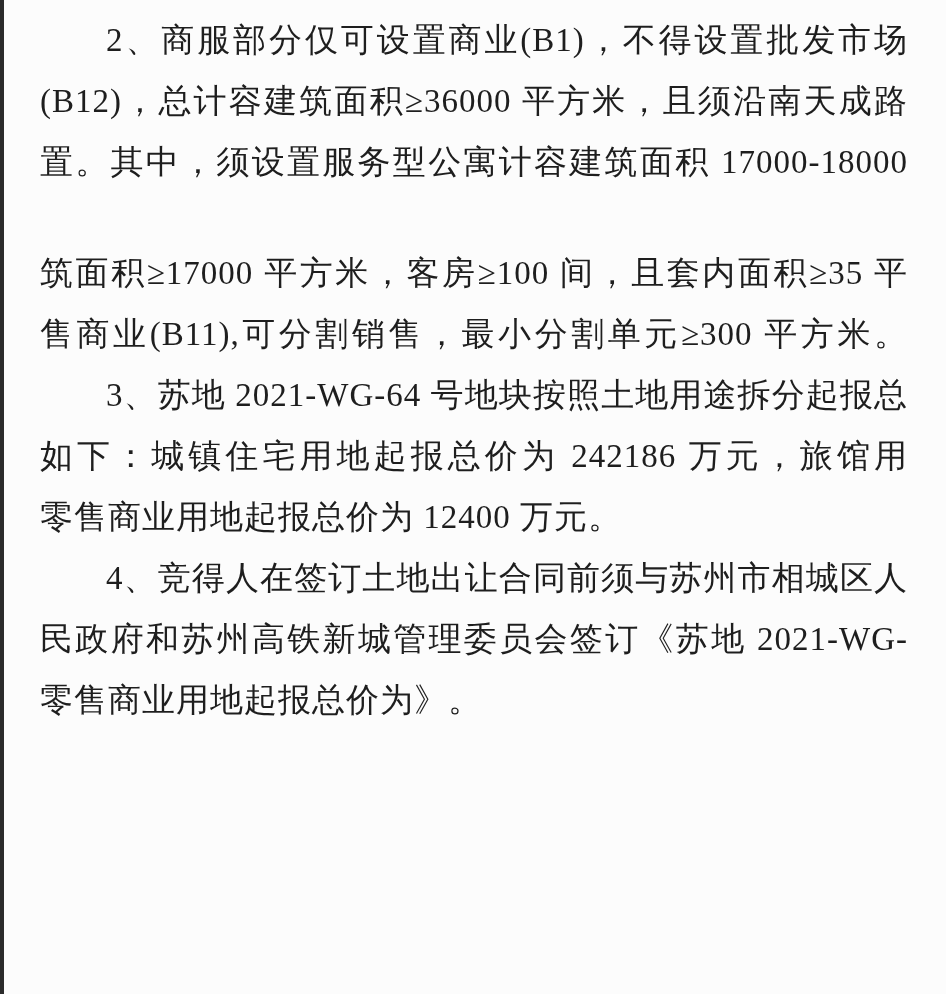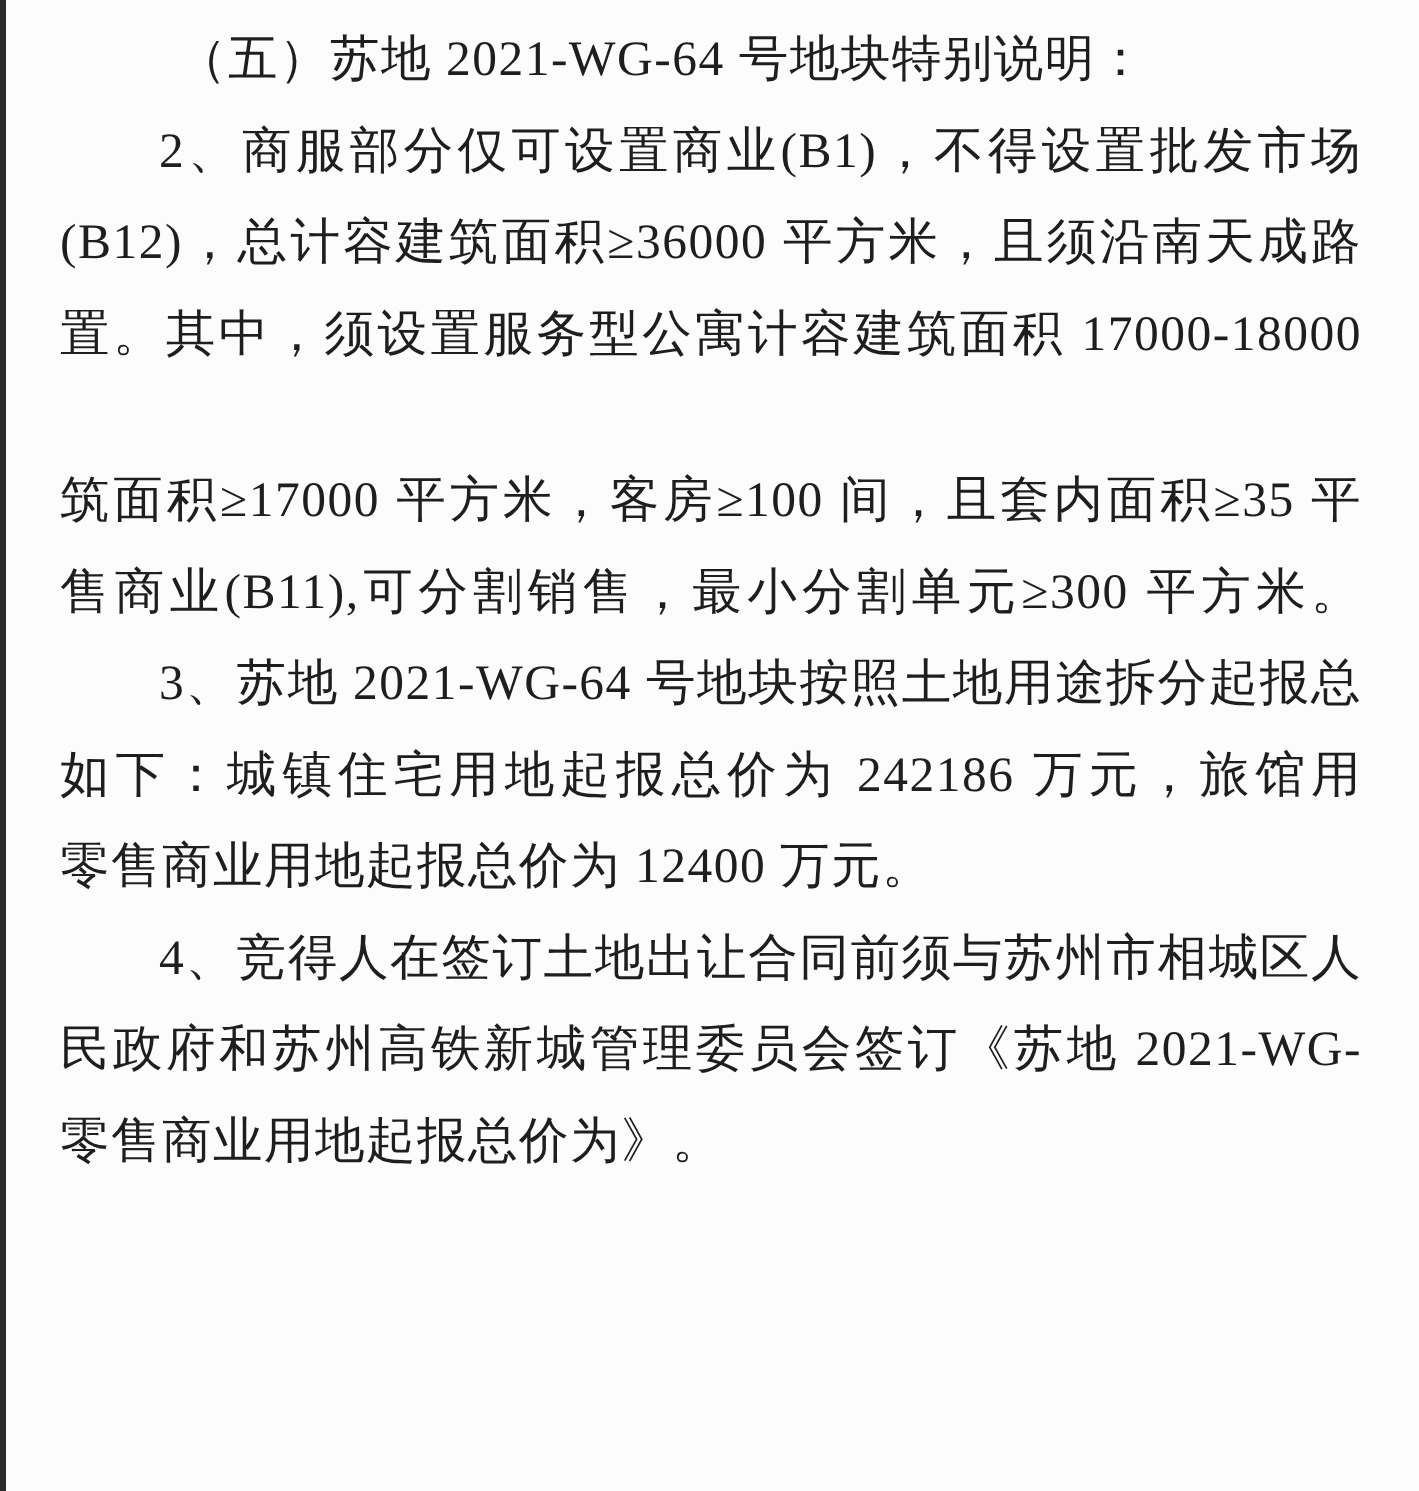--- a/index.html
+++ b/index.html
@@ -50,21 +50,20 @@
   .para-gap {
     height: 50px;
   }
 </style>
 </head>
 <body>
 
 <div class="scan-edge-line"></div>
 
 <div class="doc-content">
-  <div class="text-line indent-heading">（五）苏地 2021-WG-64 号地块特别说明：</div>
   <div class="text-line indent-item fill">2、商服部分仅可设置商业(B1)，不得设置批发市场</div>
   <div class="text-line fill">(B12)，总计容建筑面积≥36000 平方米，且须沿南天成路设</div>
   <div class="text-line fill">置。其中，须设置服务型公寓计容建筑面积 17000-18000 平</div>
   <div class="para-gap"></div>
   <div class="text-line fill">筑面积≥17000 平方米，客房≥100 间，且套内面积≥35 平</div>
   <div class="text-line fill">售商业(B11),可分割销售，最小分割单元≥300 平方米。</div>
   <div class="text-line indent-item fill">3、苏地 2021-WG-64 号地块按照土地用途拆分起报总价</div>
   <div class="text-line fill">如下：城镇住宅用地起报总价为 242186 万元，旅馆用地、</div>
   <div class="text-line">零售商业用地起报总价为 12400 万元。</div>
   <div class="text-line indent-item fill">4、竞得人在签订土地出让合同前须与苏州市相城区人</div>

